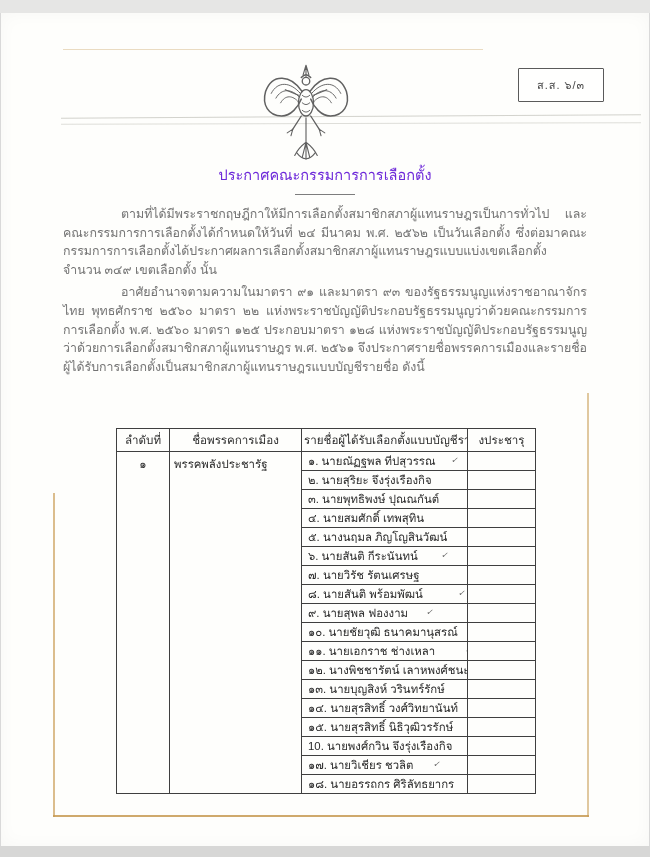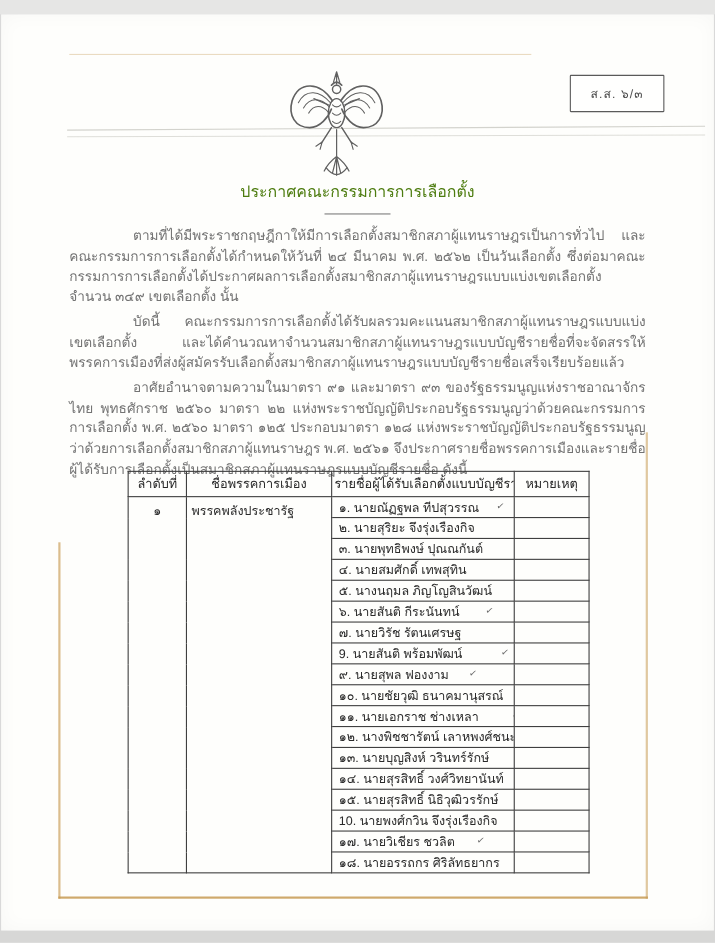--- a/index.html
+++ b/index.html
@@ -32,21 +32,21 @@
   .stamp{
     position:absolute;left:517px;top:55px;width:84px;height:32px;
     border:1.5px solid #5a5a5a;border-radius:1px;
     display:flex;align-items:center;justify-content:center;
     color:#4a4a4a;font-size:11px;letter-spacing:1px;background:rgba(255,255,255,.6);
   }
   
   .emblem{position:absolute;left:258px;top:50px;width:94px;height:106px;opacity:.88;}
   
   .content{position:absolute;left:62px;top:152px;width:524px;color:#2b2b2b;}
-  .title{ text-align:center;font-size:14.5px;line-height:20px;color:#4d7c0f;}
+  .title{ text-align:center;font-size:14.5px;line-height:20px;color:#6d28d9;}
   .divider{width:60px;height:1px;background:#7d7d7d;margin:9px auto 0 auto;}
   .paras{margin-top:10px;}
   .paras p{
     margin:0 0 4px 0;font-size:12.4px;line-height:18.6px;
     text-indent:58px;text-align:justify;color:#737373;
   }
   
   .tbl-wrap{position:absolute;left:115px;top:415px;width:419px;}
   table{border-collapse:collapse;width:419px;table-layout:fixed;color:#2a2a2a;}
   th,td{border:1px solid #3f3f3f;font-weight:normal;font-size:11.4px;padding:0 4px;overflow:hidden;white-space:nowrap;}
@@ -108,39 +108,38 @@
         <path d="M50 58 L50 84 M50 84 Q42 90 38 98 M50 84 Q58 90 62 98 M50 84 L46 100 M50 84 L54 100 M50 84 L50 102" stroke-width="1.2"></path>
         <path d="M40 95 Q50 108 60 95" stroke-width="1.2"></path>
       </g>
     </svg>
 
     <div class="content">
       <div class="title">ประกาศคณะกรรมการการเลือกตั้ง</div>
       <div class="divider"></div>
       <div class="paras" id="paras">
           <p>ตามที่ได้มีพระราชกฤษฎีกาให้มีการเลือกตั้งสมาชิกสภาผู้แทนราษฎรเป็นการทั่วไป และคณะกรรมการการเลือกตั้งได้กำหนดให้วันที่ ๒๔ มีนาคม พ.ศ. ๒๕๖๒ เป็นวันเลือกตั้ง ซึ่งต่อมาคณะกรรมการการเลือกตั้งได้ประกาศผลการเลือกตั้งสมาชิกสภาผู้แทนราษฎรแบบแบ่งเขตเลือกตั้ง จำนวน ๓๔๙ เขตเลือกตั้ง นั้น</p>
-          <p>บัดนี้ คณะกรรมการการเลือกตั้งได้รับผลรวมคะแนนสมาชิกสภาผู้แทนราษฎรแบบแบ่งเขตเลือกตั้ง และได้คำนวณหาจำนวนสมาชิกสภาผู้แทนราษฎรแบบบัญชีรายชื่อที่จะจัดสรรให้พรรคการเมืองที่ส่งผู้สมัครรับเลือกตั้งสมาชิกสภาผู้แทนราษฎรแบบบัญชีรายชื่อเสร็จเรียบร้อยแล้ว</p>
           <p>อาศัยอำนาจตามความในมาตรา ๙๑ และมาตรา ๙๓ ของรัฐธรรมนูญแห่งราชอาณาจักรไทย พุทธศักราช ๒๕๖๐ มาตรา ๒๒ แห่งพระราชบัญญัติประกอบรัฐธรรมนูญว่าด้วยคณะกรรมการการเลือกตั้ง พ.ศ. ๒๕๖๐ มาตรา ๑๒๕ ประกอบมาตรา ๑๒๘ แห่งพระราชบัญญัติประกอบรัฐธรรมนูญว่าด้วยการเลือกตั้งสมาชิกสภาผู้แทนราษฎร พ.ศ. ๒๕๖๑ จึงประกาศรายชื่อพรรคการเมืองและรายชื่อผู้ได้รับการเลือกตั้งเป็นสมาชิกสภาผู้แทนราษฎรแบบบัญชีรายชื่อ ดังนี้</p>
         </div>
     </div>
 
     <div class="tbl-wrap">
       <table>
         <colgroup>
             <col class="c1">
             <col class="c2">
             <col class="c3">
             <col class="c4">
           </colgroup>
         <thead>
             <tr id="thead-row">
               <th>ลำดับที่</th>
               <th>ชื่อพรรคการเมือง</th>
               <th>รายชื่อผู้ได้รับเลือกตั้งแบบบัญชีรายชื่อ</th>
-              <th>หมายเหตุ</th>
+              <th>งประชารุ</th>
             </tr>
           </thead>
         <tbody id="tbody">
             <tr>
               <td class="order" rowspan="18">๑</td>
               <td class="party" rowspan="18">พรรคพลังประชารัฐ</td>
     <td class="cand">
       <span>๑. นายณัฏฐพล  ทีปสุวรรณ</span><span class="check" style="margin-left: 16px;">✓</span>
     </td>
     <td class="note"></td>
@@ -176,21 +175,21 @@
     <td class="note"></td>
   </tr>
             <tr>
     <td class="cand">
       <span>๗. นายวิรัช  รัตนเศรษฐ</span>
     </td>
     <td class="note"></td>
   </tr>
             <tr>
     <td class="cand">
-      <span>9. นายสันติ  พร้อมพัฒน์</span><span class="check" style="margin-left: 35px;">✓</span>
+      <span>๘. นายสันติ  พร้อมพัฒน์</span><span class="check" style="margin-left: 35px;">✓</span>
     </td>
     <td class="note"></td>
   </tr>
             <tr>
     <td class="cand">
       <span>๙. นายสุพล  ฟองงาม</span><span class="check" style="margin-left: 18px;">✓</span>
     </td>
     <td class="note"></td>
   </tr>
             <tr>

